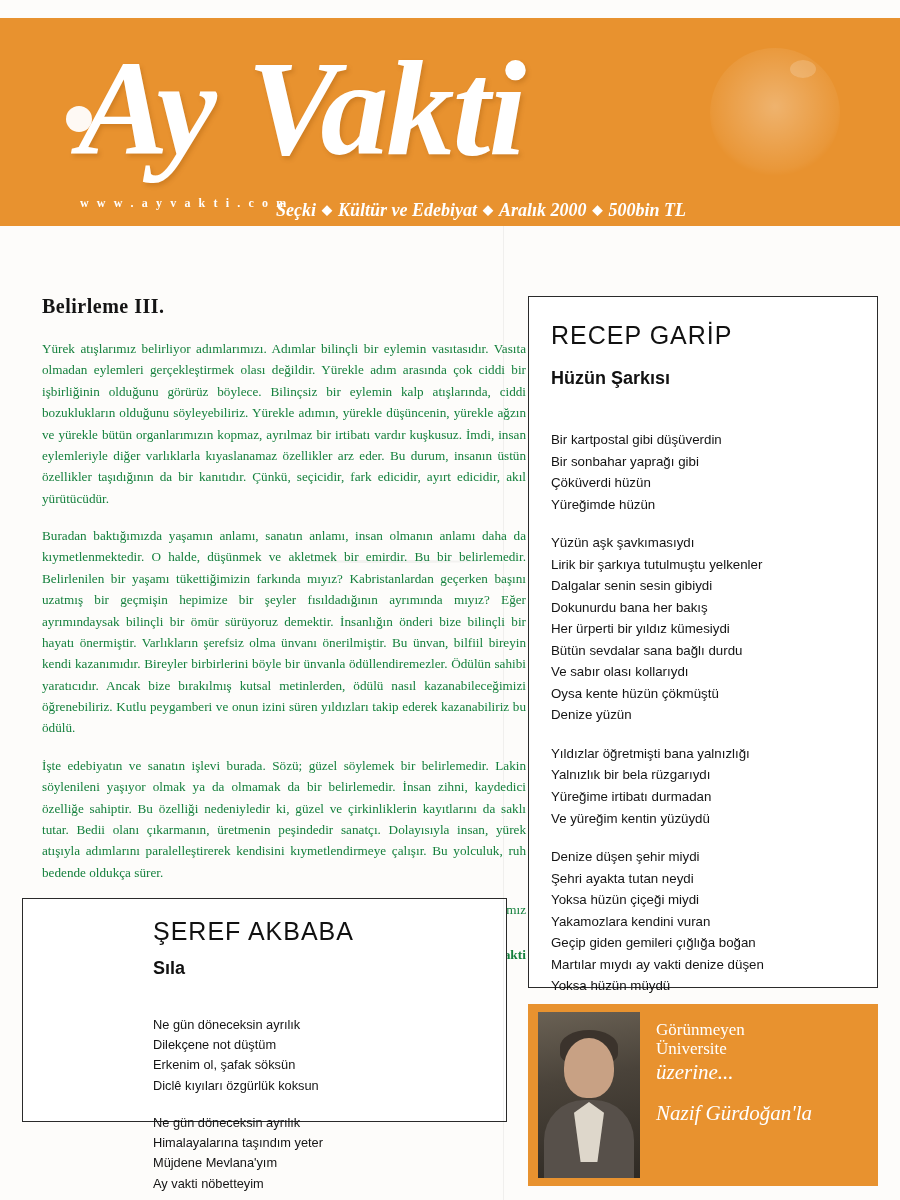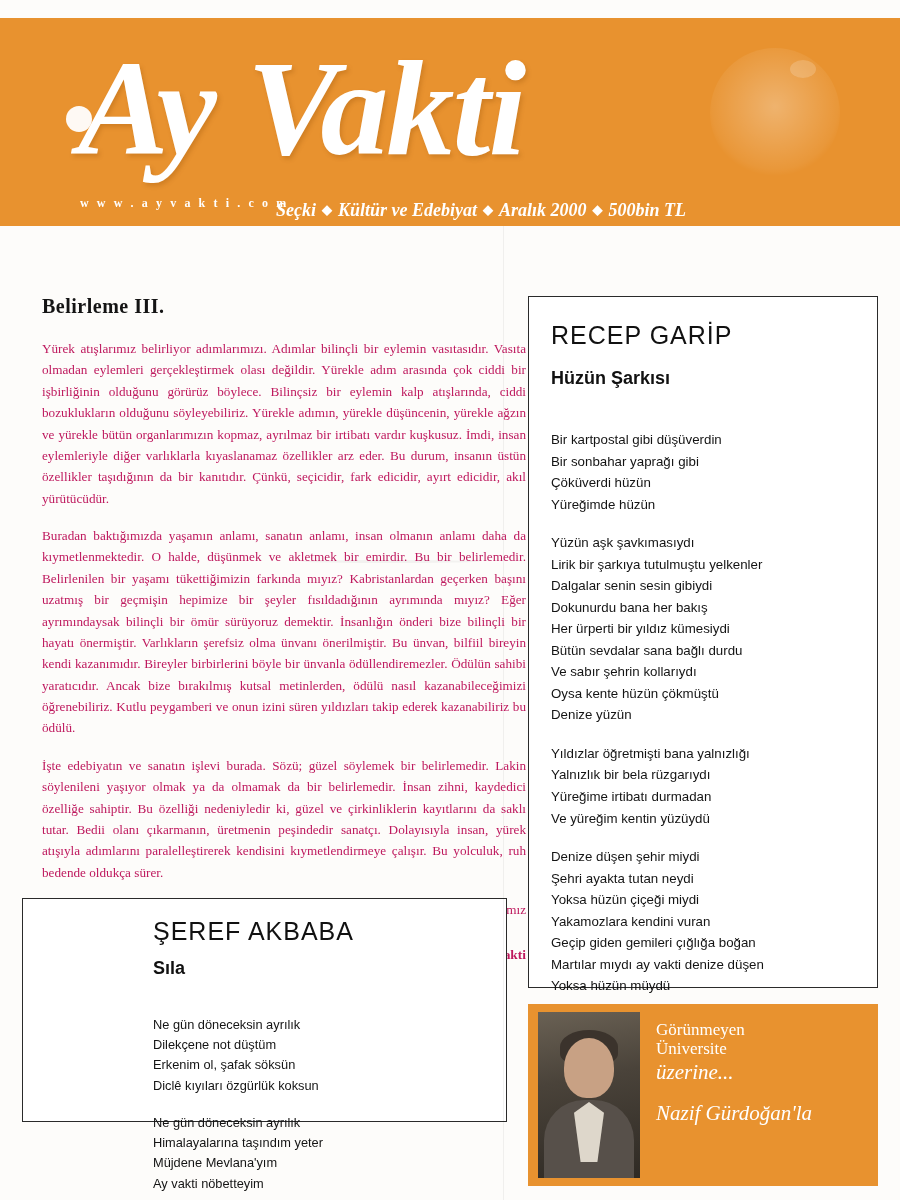--- a/index.html
+++ b/index.html
@@ -107,21 +107,21 @@
     letter-spacing: 0.5px;
     margin: 0 0 20px 0;
     color: #141414;
   }
   .editorial p {
     font-family: "Liberation Serif", serif;
     font-size: 13.2px;
     line-height: 1.62;
     text-align: justify;
     margin: 0 0 16px 0;
-    color: #be185d;
+    color: #15803d;
   }
   .editorial .sign {
     text-align: right;
     font-weight: bold;
     font-size: 13.4px;
     margin-top: -14px;
   }
 
   
   .box {
@@ -303,21 +303,21 @@
         <span class="ln">Çöküverdi hüzün</span>
         <span class="ln">Yüreğimde hüzün</span>
       </div>
       <div class="poem-stanza">
         <span class="ln">Yüzün aşk şavkımasıydı</span>
         <span class="ln">Lirik bir şarkıya tutulmuştu yelkenler</span>
         <span class="ln">Dalgalar senin sesin gibiydi</span>
         <span class="ln">Dokunurdu bana her bakış</span>
         <span class="ln">Her ürperti bir yıldız kümesiydi</span>
         <span class="ln">Bütün sevdalar sana bağlı durdu</span>
-        <span class="ln">Ve sabır şehrin kollarıydı</span>
+        <span class="ln">Ve sabır olası kollarıydı</span>
         <span class="ln">Oysa kente hüzün çökmüştü</span>
         <span class="ln">Denize yüzün</span>
       </div>
       <div class="poem-stanza">
         <span class="ln">Yıldızlar öğretmişti bana yalnızlığı</span>
         <span class="ln">Yalnızlık bir bela rüzgarıydı</span>
         <span class="ln">Yüreğime irtibatı durmadan</span>
         <span class="ln">Ve yüreğim kentin yüzüydü</span>
       </div>
       <div class="poem-stanza">

